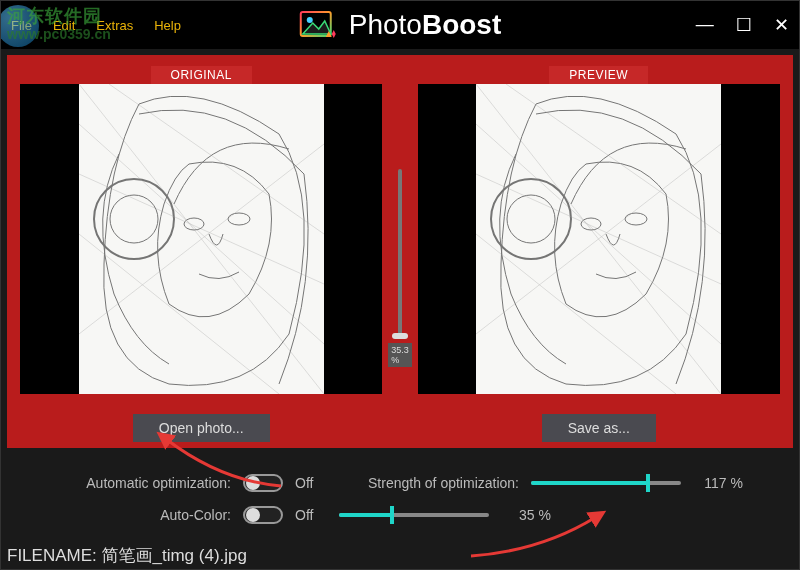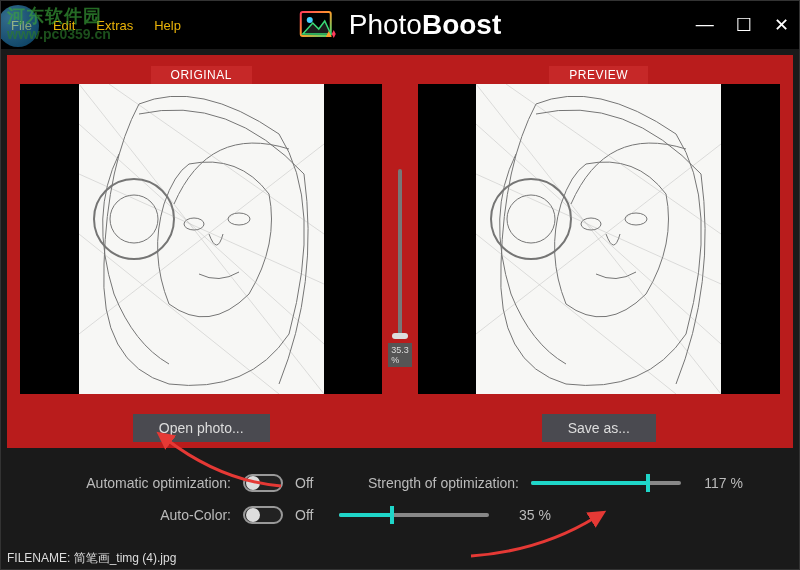--- a/index.html
+++ b/index.html
@@ -216,21 +216,21 @@
     position:absolute; top:50%;
     width:4px; height:18px;
     background:#1fd6c9;
     transform:translate(-50%,-50%);
   }
   .pct { width:50px; text-align:right; color:#bbb; }
   
   .filename {
     position: absolute;
     bottom: 2px; left: 6px;
-    font-size: 12px;
+    font-size: 17px;
     color: #ddd;
   }
   
   .arrow {
     position: absolute;
     pointer-events: none;
     z-index: 20;
   }
   .arrow svg { overflow: visible; }
 </style>

